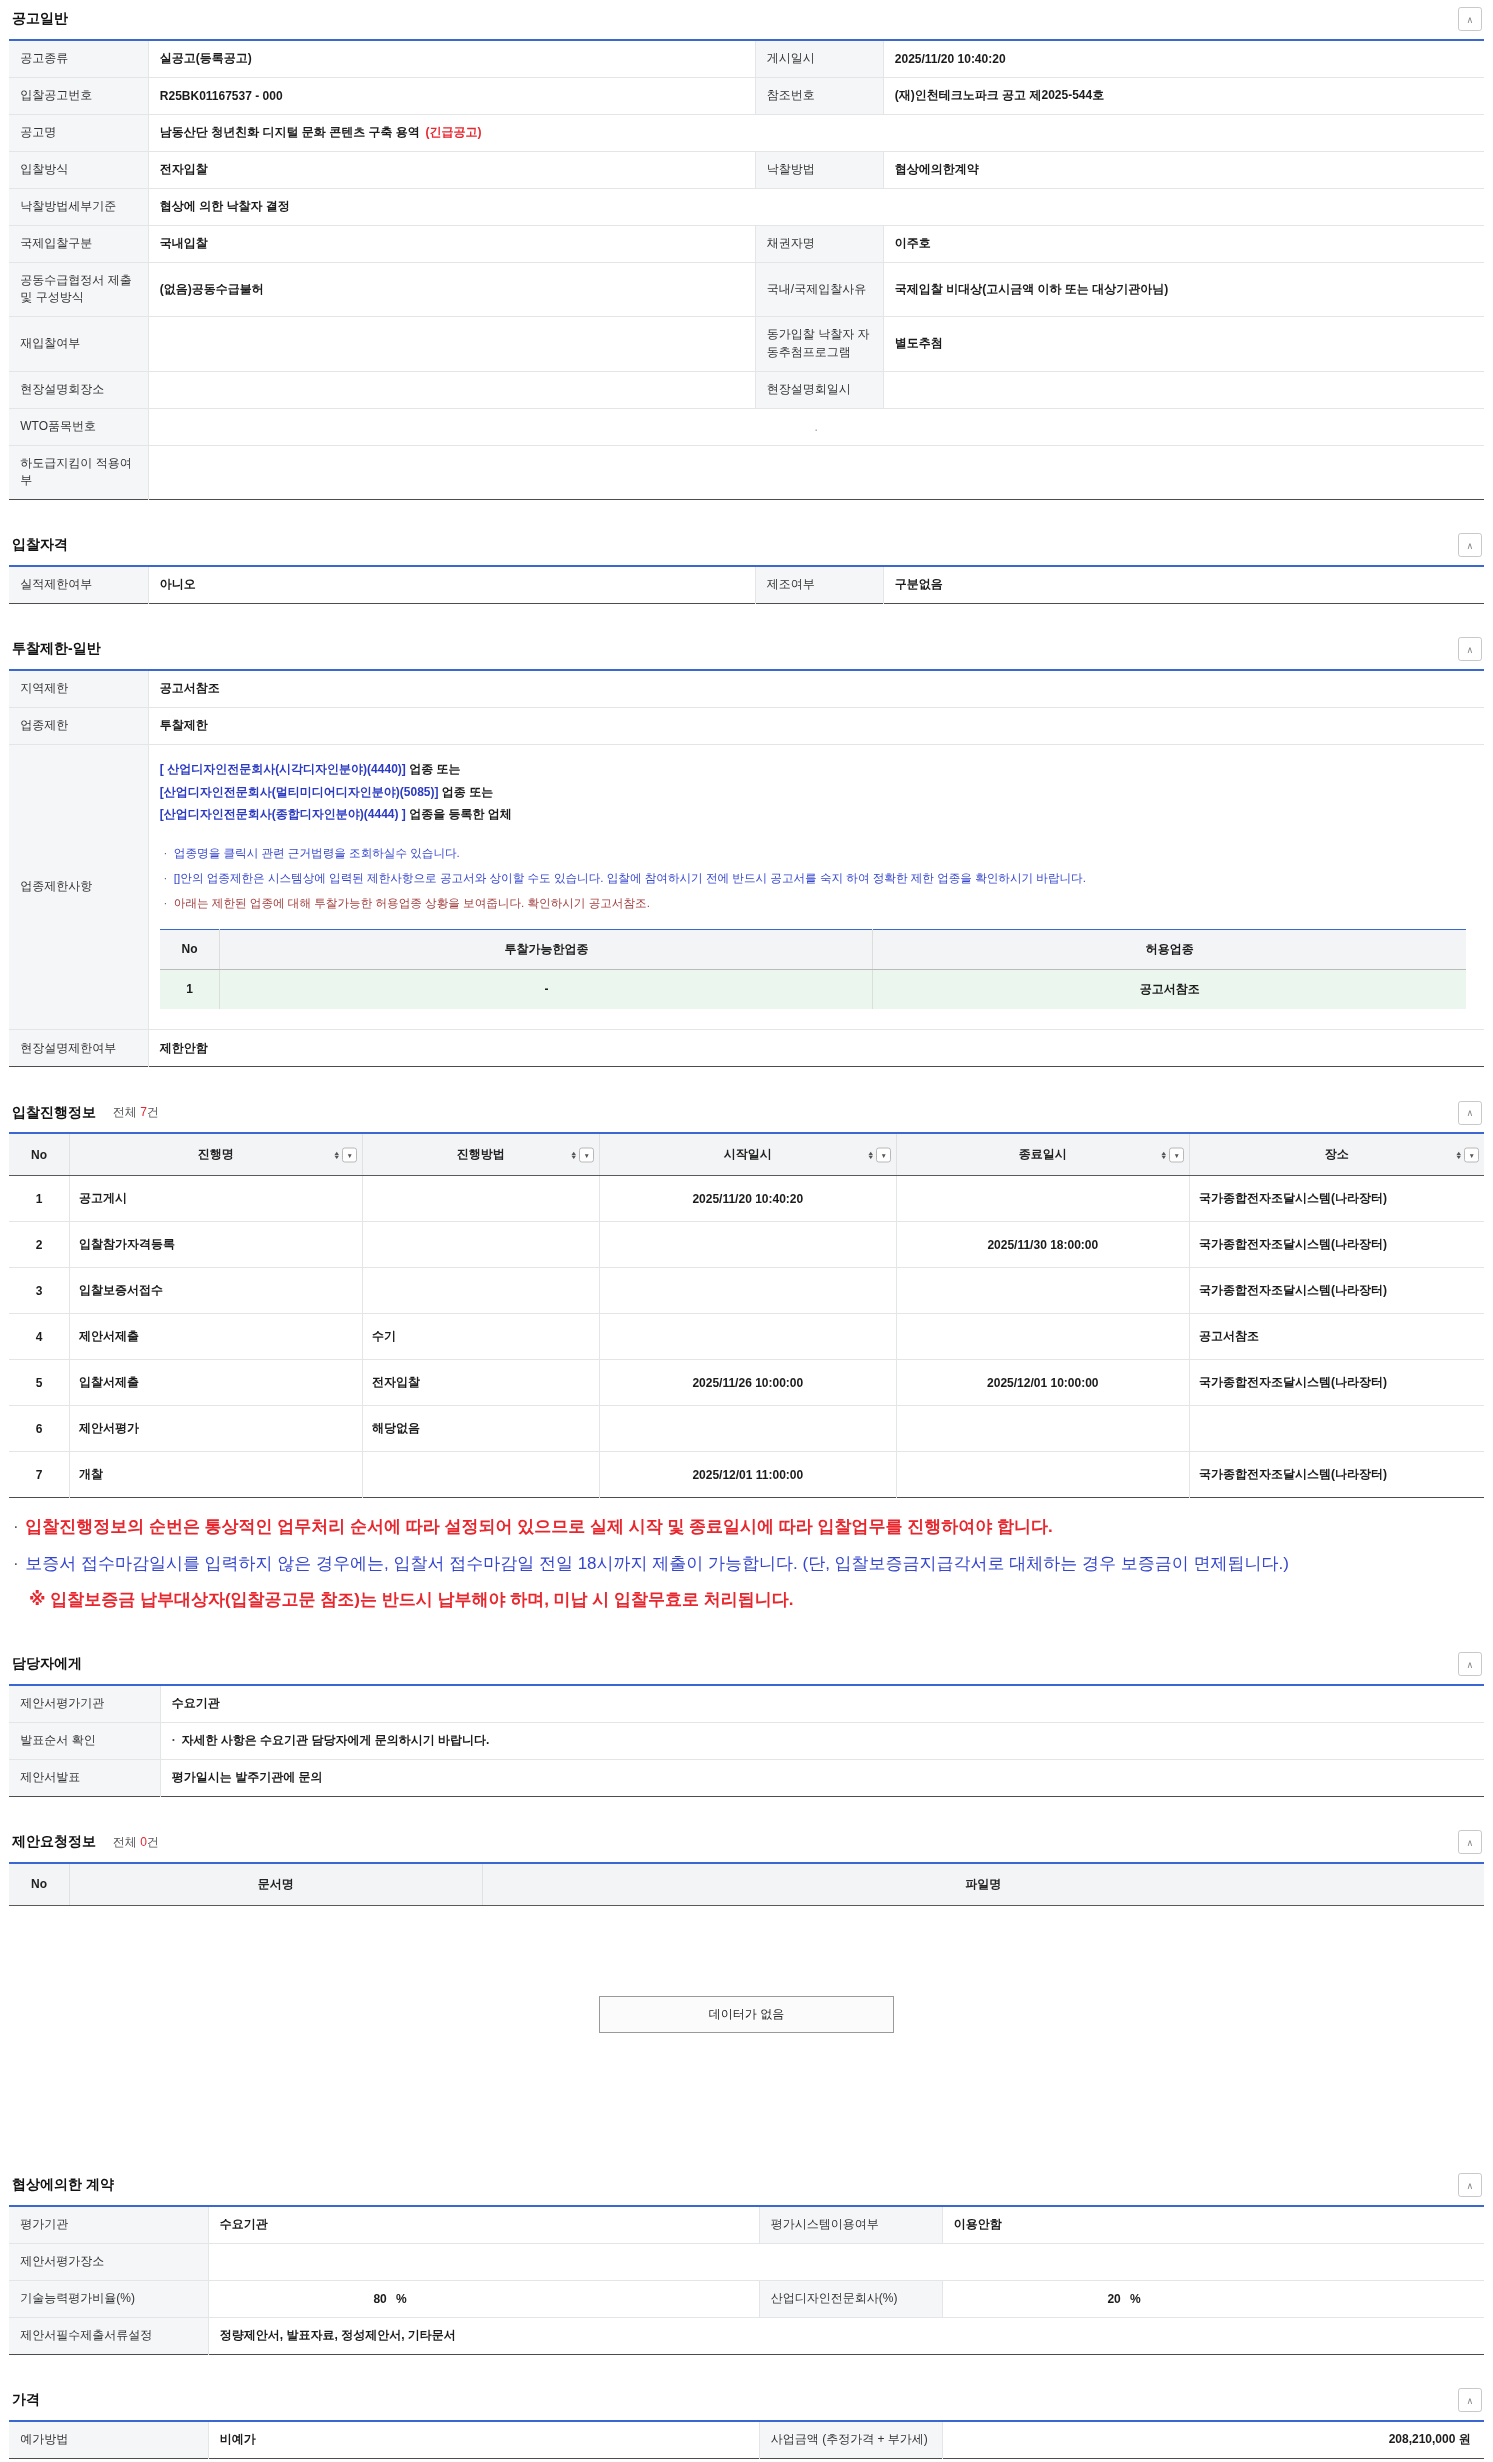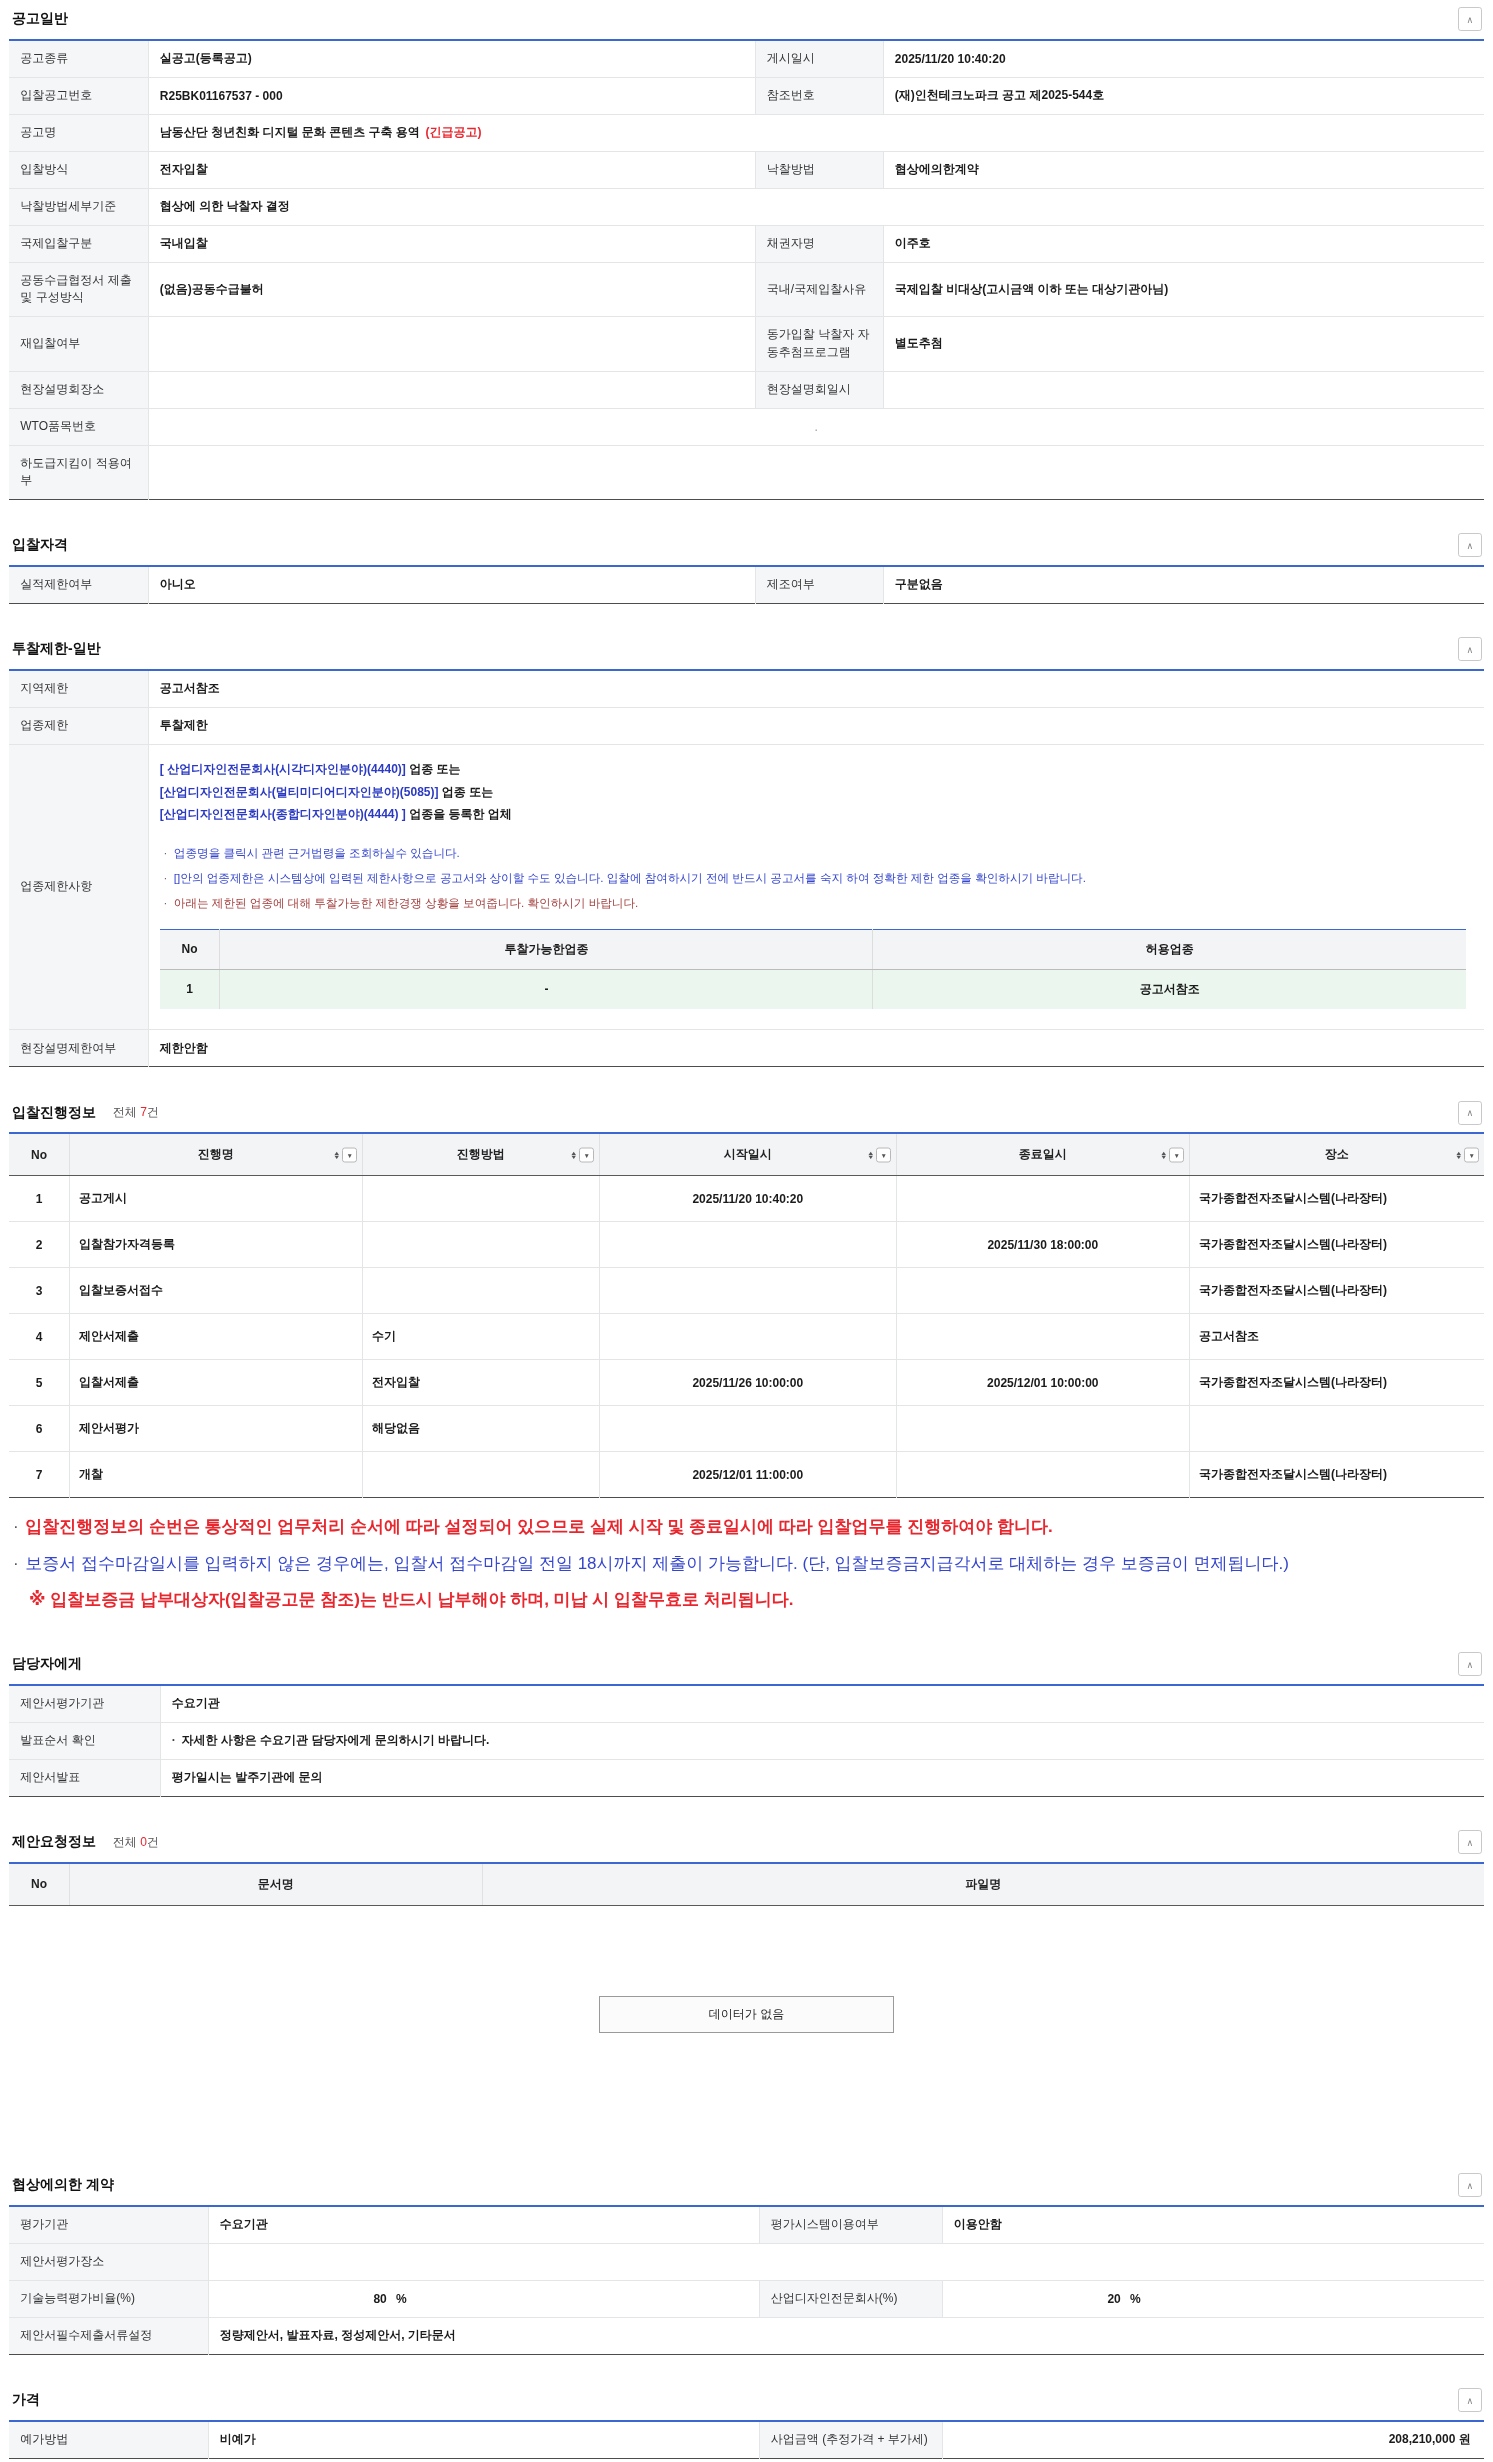--- a/index.html
+++ b/index.html
@@ -206,21 +206,21 @@
       </tr>
       <tr>
         <td class="lbl">업종제한사항</td>
         <td class="val complex">
           <div class="ind-line"><a class="ind-link">[ 산업디자인전문회사(시각디자인분야)(4440)]</a><span> 업종 또는</span></div>
           <div class="ind-line"><a class="ind-link">[산업디자인전문회사(멀티미디어디자인분야)(5085)]</a><span> 업종 또는</span></div>
           <div class="ind-line"><a class="ind-link">[산업디자인전문회사(종합디자인분야)(4444) ]</a><span> 업종을 등록한 업체</span></div>
           <ul class="r-notes">
             <li><span class="dot">·</span><span class="nblue">업종명을 클릭시 관련 근거법령을 조회하실수 있습니다.</span></li>
             <li><span class="dot">·</span><span class="nblue">[]안의 업종제한은 시스템상에 입력된 제한사항으로 공고서와 상이할 수도 있습니다. 입찰에 참여하시기 전에 반드시 공고서를 숙지 하여 정확한 제한 업종을 확인하시기 바랍니다.</span></li>
-            <li><span class="dot">·</span><span class="ndred">아래는 제한된 업종에 대해 투찰가능한 제한경쟁 상황을 보여줍니다. 확인하시기 바랍니다.</span></li>
+            <li><span class="dot">·</span><span class="ndred">아래는 제한된 업종에 대해 투찰가능한 허용업종 상황을 보여줍니다. 확인하시기 공고서참조.</span></li>
           </ul>
           <table class="inner">
             <colgroup>
                   <col style="width:60px">
                   <col style="width:50%">
                   <col>
                 </colgroup>
             <tbody>
                   <tr class="ih">
               <td>No</td>

